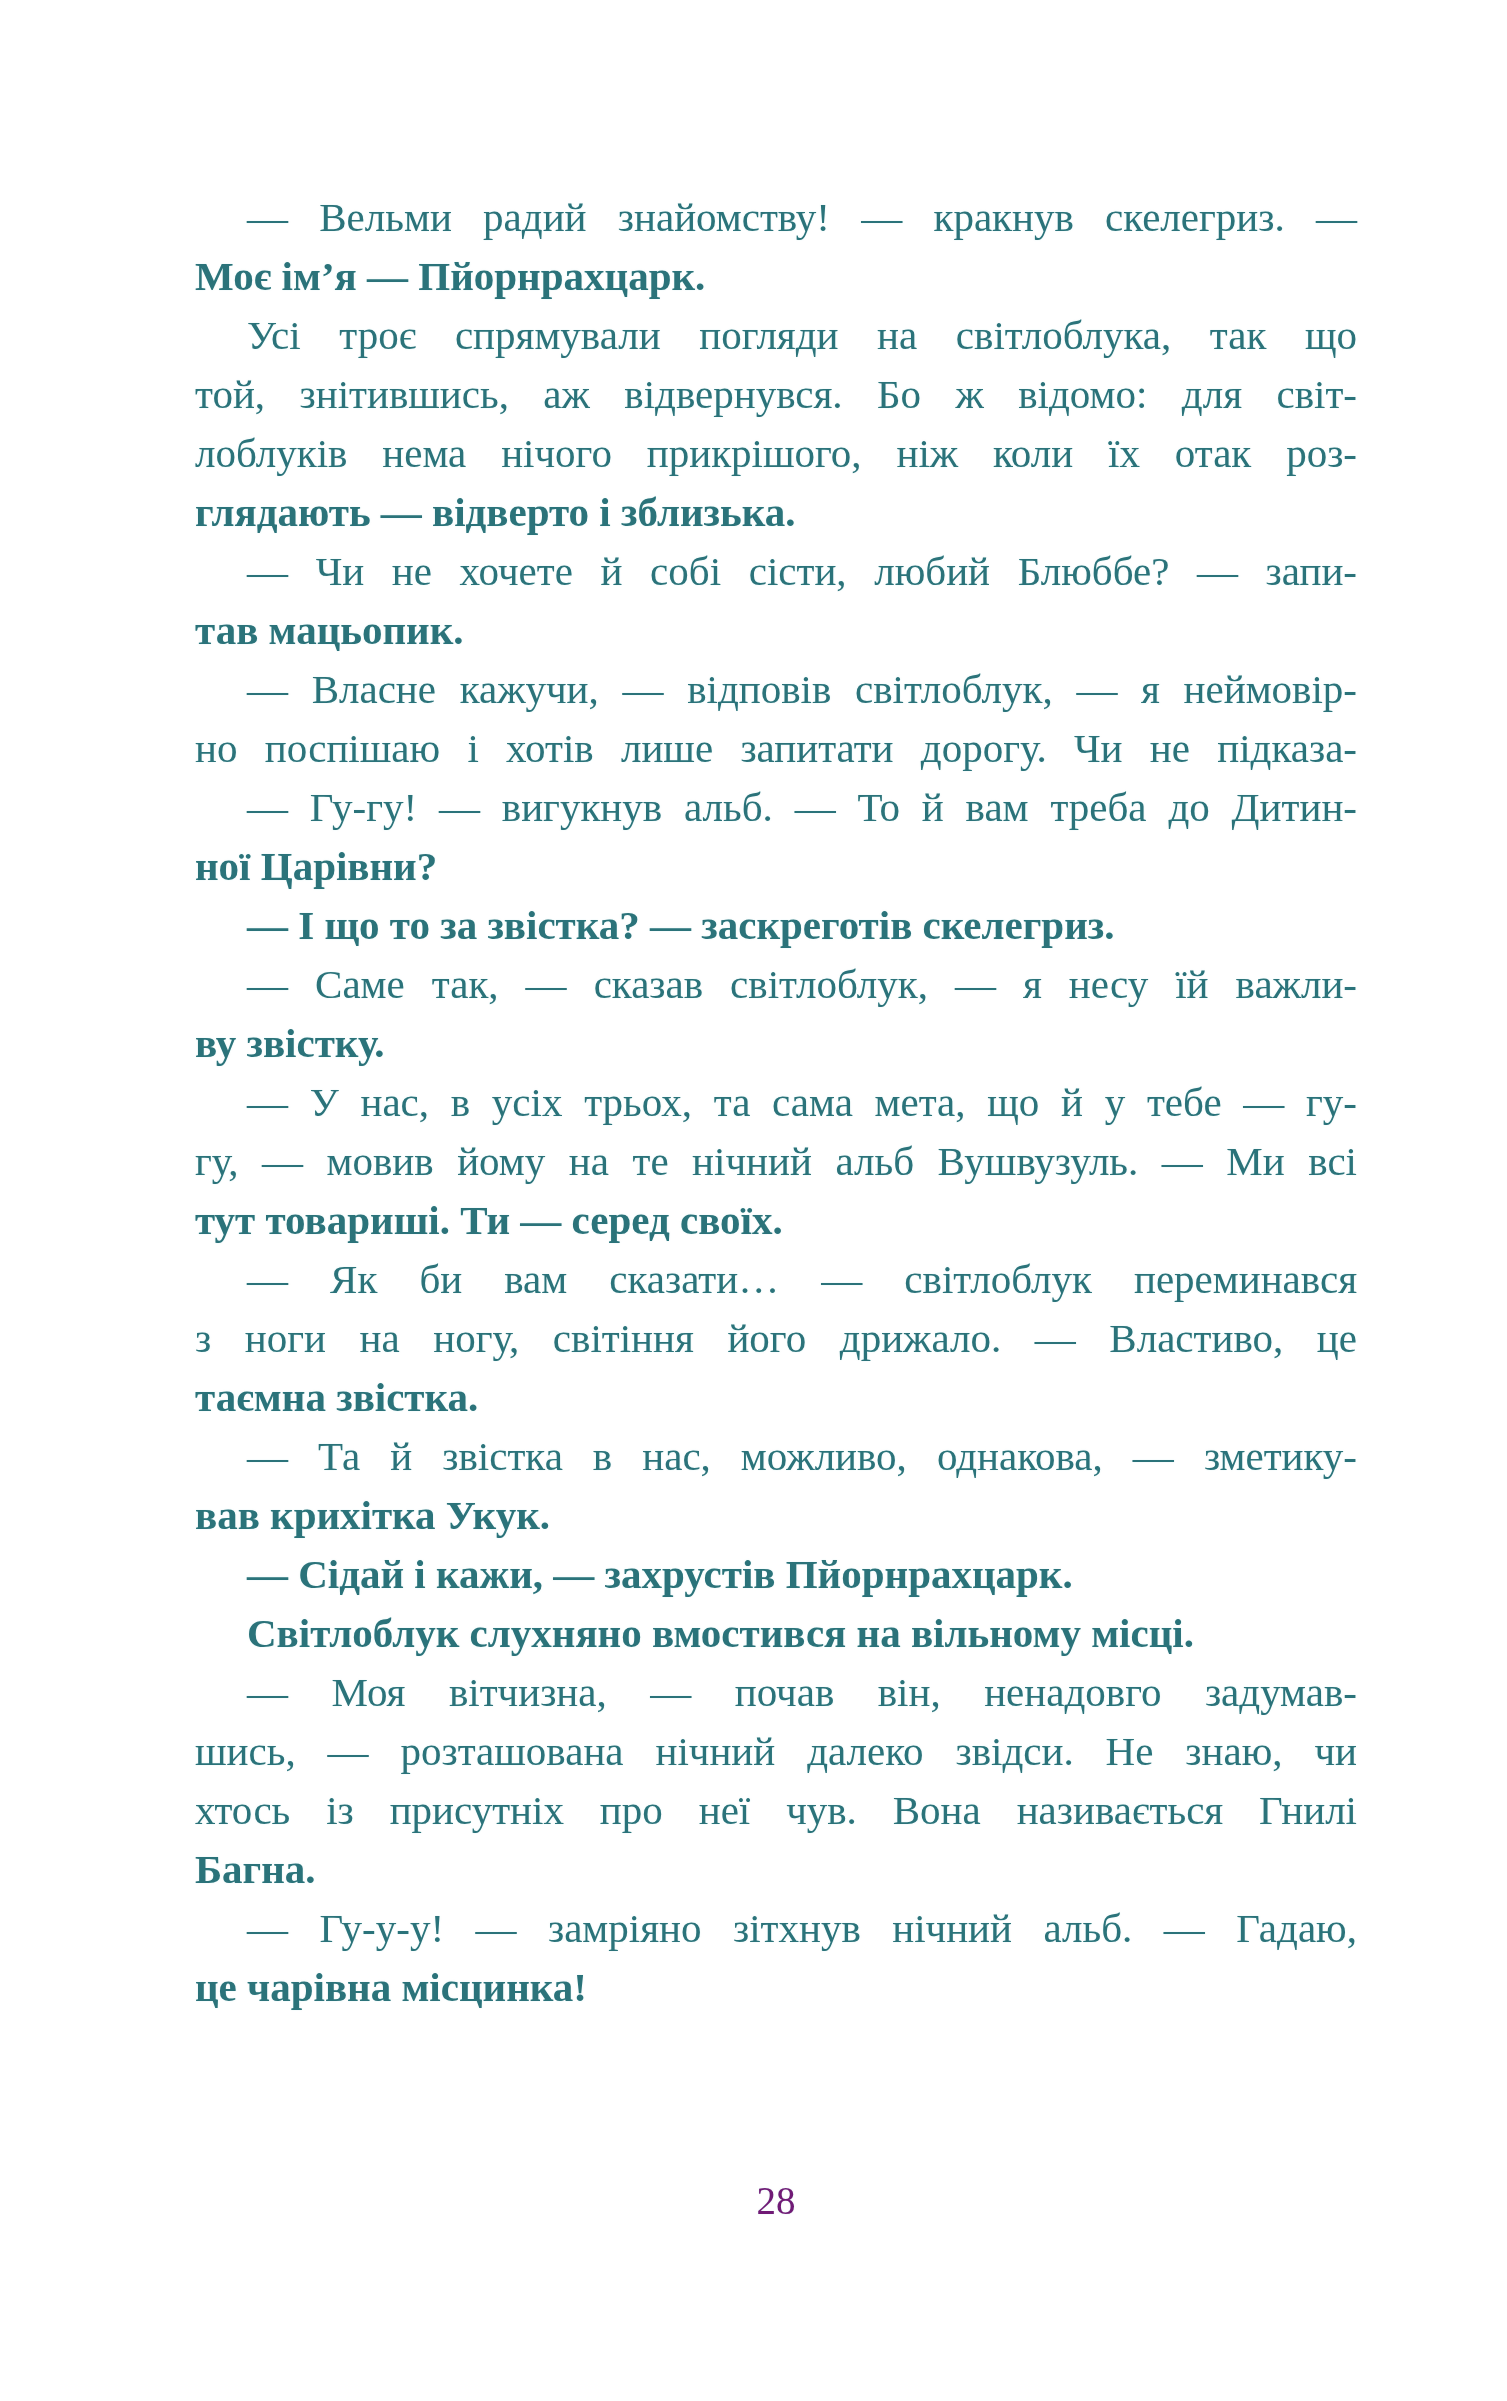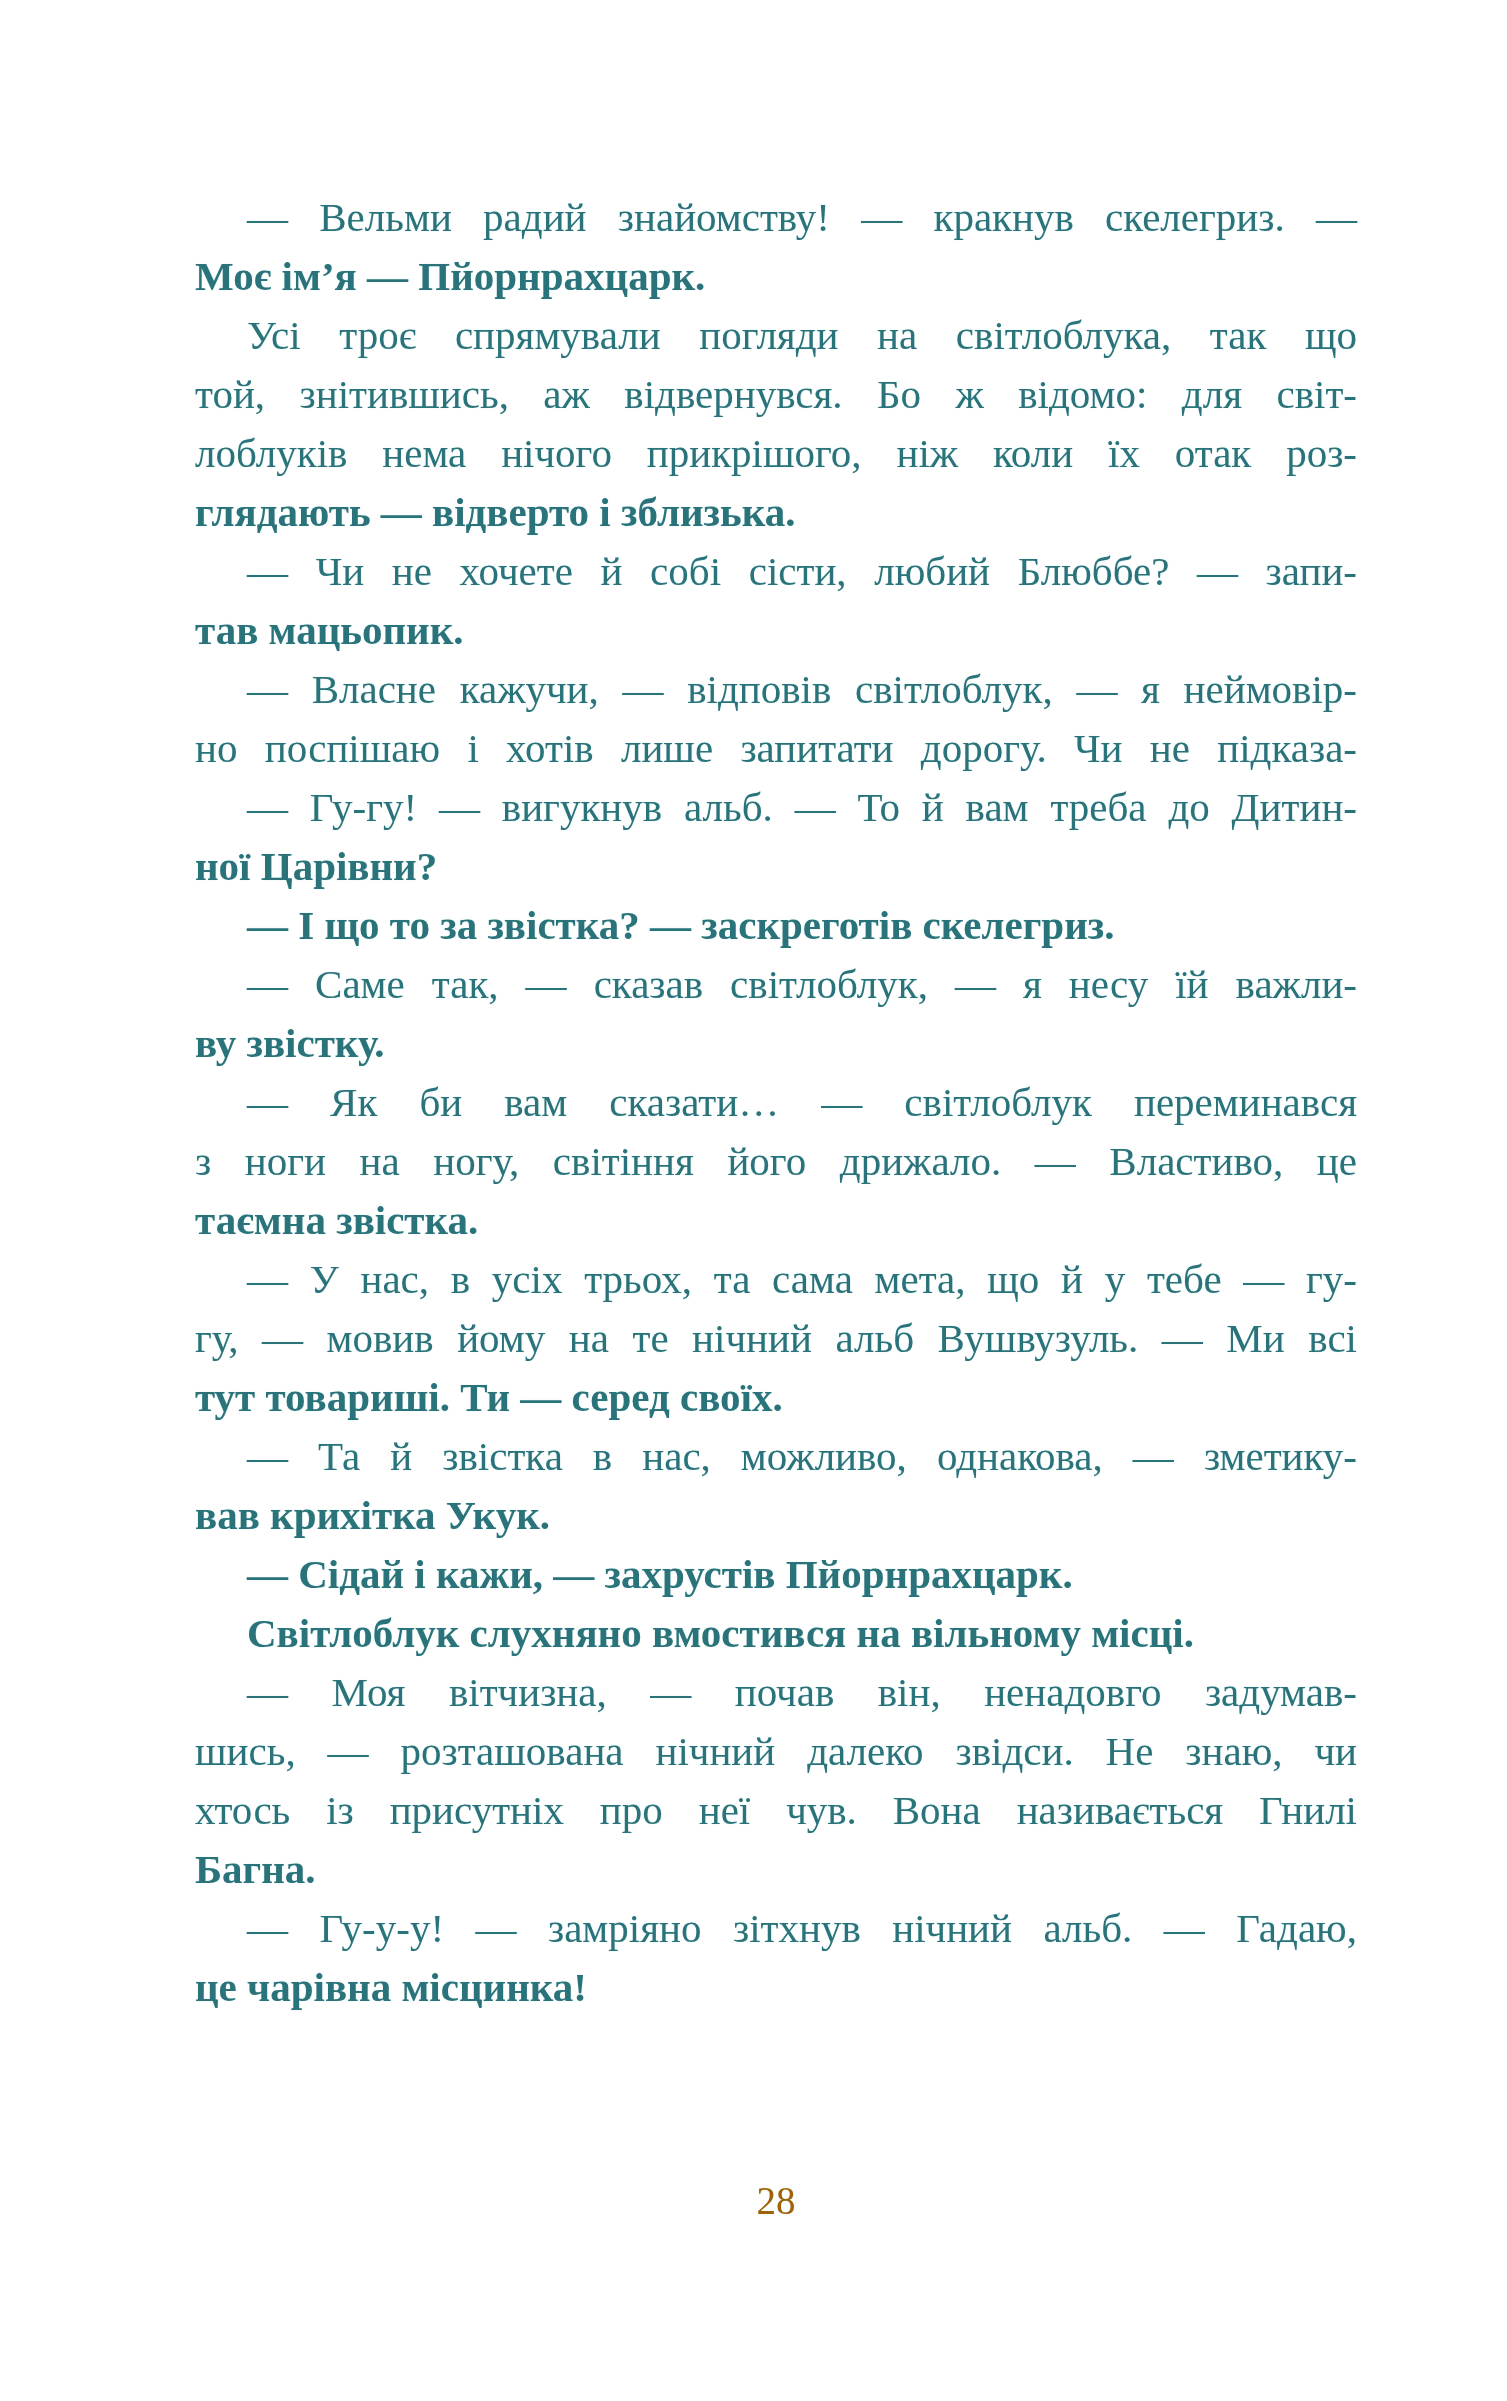--- a/index.html
+++ b/index.html
@@ -44,21 +44,21 @@
   .line.para-end {
     text-align-last: left;
     font-weight: bold;
   }
   .page-number {
     position: absolute;
     left: 195px;
     top: 2177px;
     width: 1162px;
     text-align: center;
-    color: #a16207;
+    color: #701a75;
     font-size: 39px;
     line-height: 47px;
     text-shadow: 0 0 1.6px rgba(150, 214, 218, 0.35);
   }
 </style>
 </head>
 <body>
 
 <div class="page">
   <div class="text-block">
@@ -85,28 +85,28 @@
         <div class="line para-end">ної Царівни?</div>
       </div>
       <div class="paragraph">
         <div class="line first para-end">— І що то за звістка? — заскреготів скелегриз.</div>
       </div>
       <div class="paragraph">
         <div class="line first">— Саме так, — сказав світлоблук, — я несу їй важли-</div>
         <div class="line para-end">ву звістку.</div>
       </div>
       <div class="paragraph">
+        <div class="line first">— У нас, в усіх трьох, та сама мета, що й у тебе — гу-</div>
+        <div class="line">гу, — мовив йому на те нічний альб Вушвузуль. — Ми всі</div>
+        <div class="line para-end">тут товариші. Ти — серед своїх.</div>
+      </div>
+      <div class="paragraph">
         <div class="line first">— Як би вам сказати… — світлоблук переминався</div>
         <div class="line">з ноги на ногу, світіння його дрижало. — Властиво, це</div>
         <div class="line para-end">таємна звістка.</div>
-      </div>
-      <div class="paragraph">
-        <div class="line first">— У нас, в усіх трьох, та сама мета, що й у тебе — гу-</div>
-        <div class="line">гу, — мовив йому на те нічний альб Вушвузуль. — Ми всі</div>
-        <div class="line para-end">тут товариші. Ти — серед своїх.</div>
       </div>
       <div class="paragraph">
         <div class="line first">— Та й звістка в нас, можливо, однакова, — зметику-</div>
         <div class="line para-end">вав крихітка Укук.</div>
       </div>
       <div class="paragraph">
         <div class="line first para-end">— Сідай і кажи, — захрустів Пйорнрахцарк.</div>
       </div>
       <div class="paragraph">
         <div class="line first para-end">Світлоблук слухняно вмостився на вільному місці.</div>

